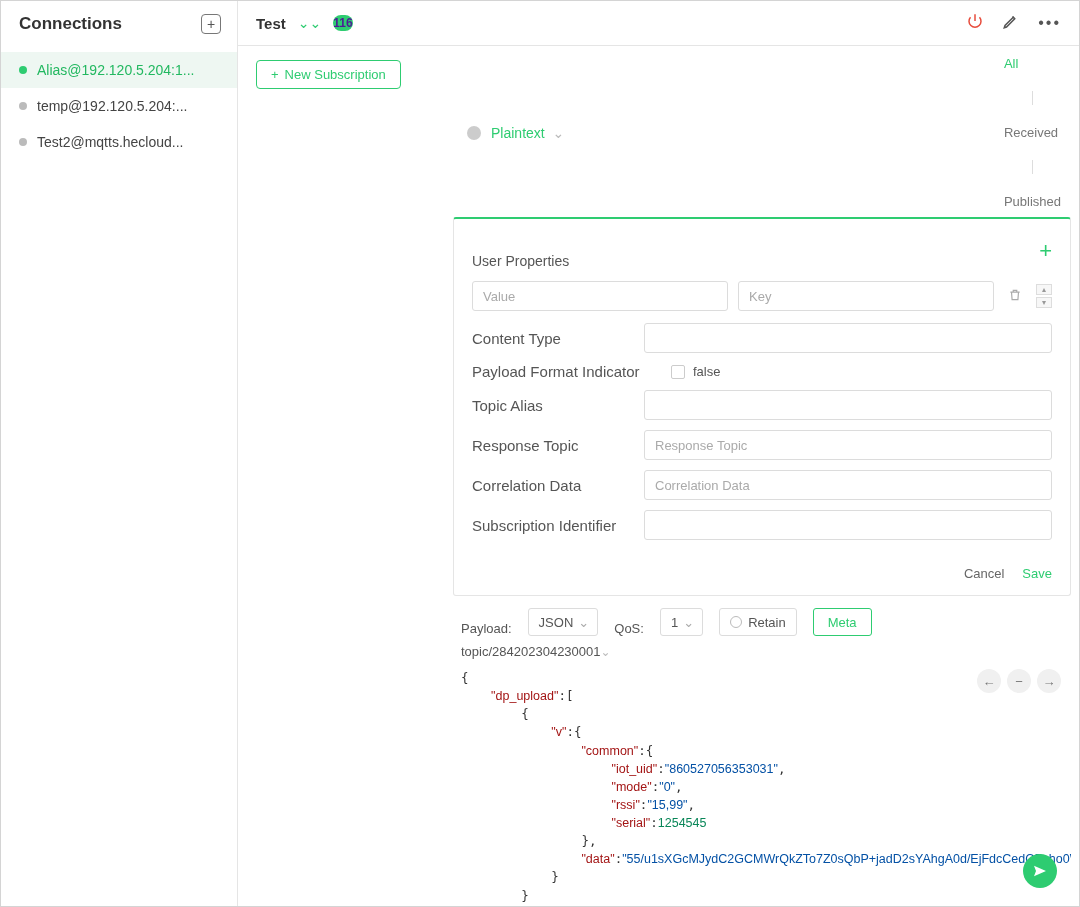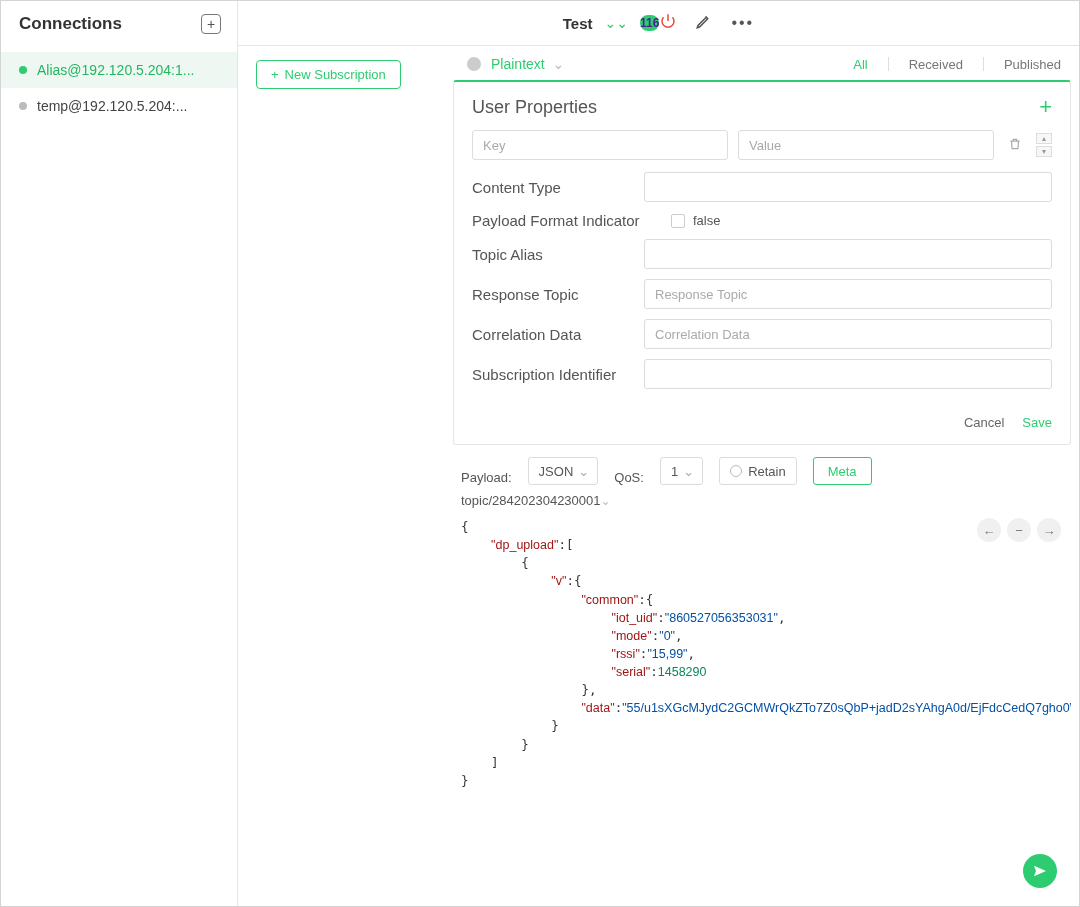--- a/index.html
+++ b/index.html
@@ -27,46 +27,46 @@
   .icon-btn{width:24px;height:24px;display:flex;align-items:center;justify-content:center;border-radius:4px;cursor:pointer;color:#555;}
   .plus-box{border:1.5px solid #777;border-radius:4px;width:20px;height:20px;display:flex;align-items:center;justify-content:center;font-size:14px;line-height:1;color:#555;}
   .conn-list{padding-top:6px;}
   .conn-item{display:flex;align-items:center;gap:10px;padding:10px 18px;font-size:14px;color:#444;cursor:pointer;white-space:nowrap;overflow:hidden;text-overflow:ellipsis;}
   .conn-item.selected{background:var(--bg-selected);color:var(--green-dark);}
   .dot{width:8px;height:8px;border-radius:50%;background:#bbb;flex:0 0 auto;}
   .dot.on{background:var(--green);}
   .conn-label{overflow:hidden;text-overflow:ellipsis;}
   
   .main{flex:1;display:flex;flex-direction:column;min-width:0;}
-  .top-bar{height:45px;display:flex;align-items:center;justify-content:center;padding:0 18px 0 18px;border-bottom:1px solid var(--border);}
+  .top-bar{height:45px;display:flex;align-items:center;justify-content:space-between;padding:0 18px 0 18px;border-bottom:1px solid var(--border);}
   .tb-left{display:flex;align-items:center;gap:12px;}
   .tb-name{font-weight:700;font-size:15px;}
   .chev-green{color:var(--green);font-size:14px;}
   .badge{background:var(--green);color:#4c1d95;border-radius:10px;padding:1px 0;font-size:12px;font-weight:600;}
   .tb-right{display:flex;align-items:center;gap:18px;color:#555;}
   .tb-right .ic{cursor:pointer;}
   .power{color:#e74c3c;}
   .content{flex:1;display:flex;min-height:0;}
   .sub-col{width:215px;padding:14px 0 0 18px;}
   .btn-newsub{border:1px solid var(--green);color:var(--green);background:#fff;border-radius:4px;padding:6px 14px;font-size:13px;display:flex;align-items:center;gap:6px;cursor:pointer;}
   .msg-area{flex:1;display:flex;flex-direction:column;min-width:0;}
   
   .msg-head{display:flex;align-items:center;justify-content:space-between;padding:10px 18px 8px 14px;}
   .mh-left{display:flex;align-items:center;gap:10px;}
   .grey-dot{width:14px;height:14px;border-radius:50%;background:#ccc;}
   .plaintext{color:var(--green);font-size:14px;font-weight:500;}
-  .tabs{display:flex;gap:20px;font-size:13px;color:#777;}
+  .tabs{display:flex;gap:20px;font-size:13px;color:#777;flex-direction:column;}
   .tabs span{cursor:pointer;}
   .tabs .active{color:var(--green);}
   .sep{width:1px;height:14px;background:#ddd;align-self:center;}
   
   .panel{margin:0 8px 0 0;border:1px solid var(--border);border-radius:3px;background:#fff;border-top:2px solid var(--green);}
   .panel-section{padding:14px 18px 6px 18px;}
   .up-head{display:flex;justify-content:space-between;align-items:center;margin-bottom:12px;}
-  .up-title{font-size:18px;color:#555;}
+  .up-title{font-size:14px;color:#555;margin-top:20px;}
   .plus-green{color:var(--green);font-size:22px;cursor:pointer;line-height:1;}
   .kv-row{display:flex;gap:10px;align-items:center;margin-bottom:12px;}
   .inp{border:1px solid var(--input-border);border-radius:3px;height:30px;padding:0 10px;font-size:13px;background:var(--input-bg);color:#333;}
   .inp::placeholder{color:#aaa;}
   .kv-row .inp{flex:1;}
   .trash{color:#aaa;cursor:pointer;font-size:15px;padding:0 4px;}
   .stepper{display:flex;flex-direction:column;gap:2px;}
   .stepper .s{width:16px;height:11px;border:1px solid #ddd;font-size:8px;display:flex;align-items:center;justify-content:center;color:#999;cursor:pointer;background:#f7f7f7;}
   .form-row{display:flex;align-items:center;margin-bottom:10px;}
   .form-row label{width:172px;font-size:15px;color:#555;flex:0 0 auto;}
@@ -110,20 +110,24 @@
     </div>
     <div class="conn-list" id="conn-list">
         <div class="conn-item selected">
           <span class="dot on"></span>
           <span class="conn-label">Alias@192.120.5.204:1...</span>
         </div>
         <div class="conn-item">
           <span class="dot "></span>
           <span class="conn-label">temp@192.120.5.204:...</span>
         </div>
+        <div class="conn-item">
+          <span class="dot "></span>
+          <span class="conn-label">Test2@mqtts.hecloud...</span>
+        </div>
       </div>
   </div>
 
   <div class="main">
     <div class="top-bar">
       <div class="tb-left">
         <span class="tb-name">Test</span>
         <span class="chev-green">⌄⌄</span>
         <span class="badge">116</span>
       </div>
@@ -172,22 +176,22 @@
           </div>
         </div>
 
         <div class="panel">
           <div class="panel-section">
             <div class="up-head">
               <span class="up-title">User Properties</span>
               <span class="plus-green">+</span>
             </div>
             <div class="kv-row">
+              <input class="inp" placeholder="Value" style="">
               <input class="inp" placeholder="Key" style="">
-              <input class="inp" placeholder="Value" style="">
               <span class="trash">
                 <svg width="14" height="14" viewBox="0 0 24 24" fill="none" stroke="currentColor" stroke-width="2">
                     <path d="M4 7h16M9 7V4h6v3M6 7l1 13h10l1-13"></path>
                   </svg>
               </span>
               <div class="stepper">
                 <div class="s">▴</div>
                 <div class="s">▾</div>
               </div>
             </div>
@@ -255,21 +259,21 @@
               <div class="rnd">→</div>
             </div>
             <div class="code" id="json-code">{
     <span class="k">"dp_upload"</span>:[
         {
             <span class="k">"v"</span>:{
                 <span class="k">"common"</span>:{
                     <span class="k">"iot_uid"</span>:<span class="s">"860527056353031"</span>,
                     <span class="k">"mode"</span>:<span class="s">"0"</span>,
                     <span class="k">"rssi"</span>:<span class="s">"15,99"</span>,
-                    <span class="k">"serial"</span>:<span class="n">1458290</span>
+                    <span class="k">"serial"</span>:<span class="n">1254545</span>
                 },
                 <span class="k">"data"</span>:<span class="s">"55/u1sXGcMJydC2GCMWrQkZTo7Z0sQbP+jadD2sYAhgA0d/EjFdcCedQ7gho0WJcamfbWmXA29k"</span>
             }
         }
     ]
 }</div>
           </div>
           <div class="fab">
             <svg width="16" height="16" viewBox="0 0 24 24">
                 <path d="M3 20l18-8L3 4l3 8-3 8z"></path>

